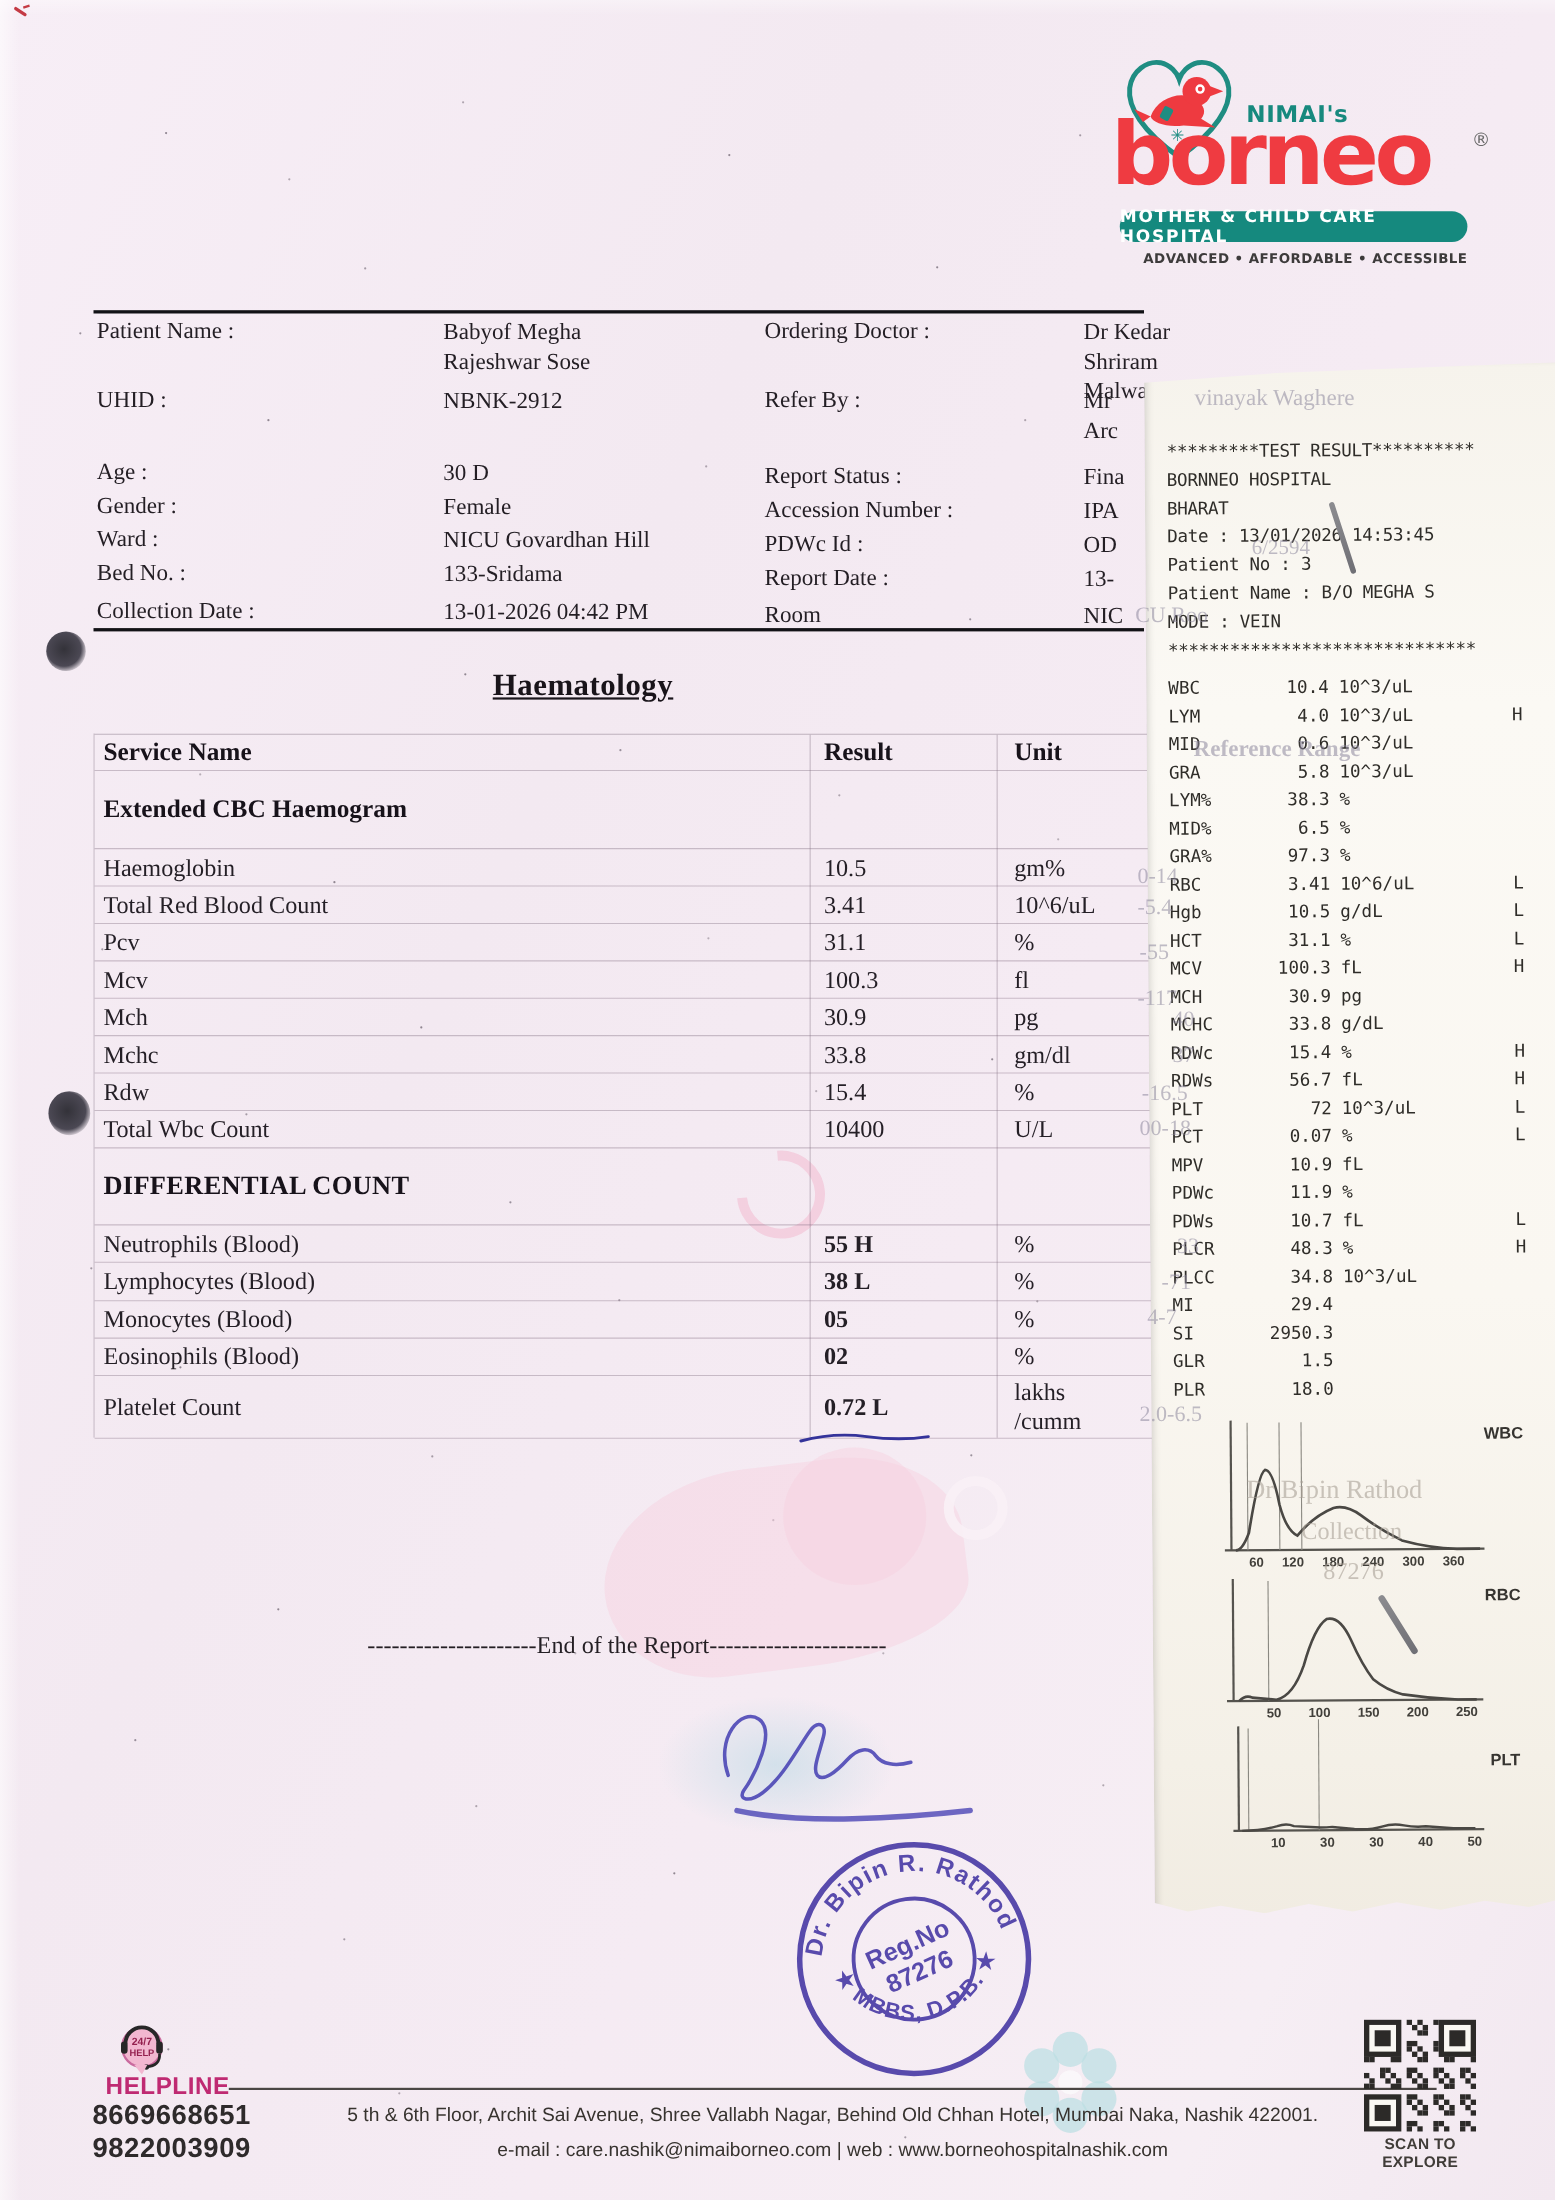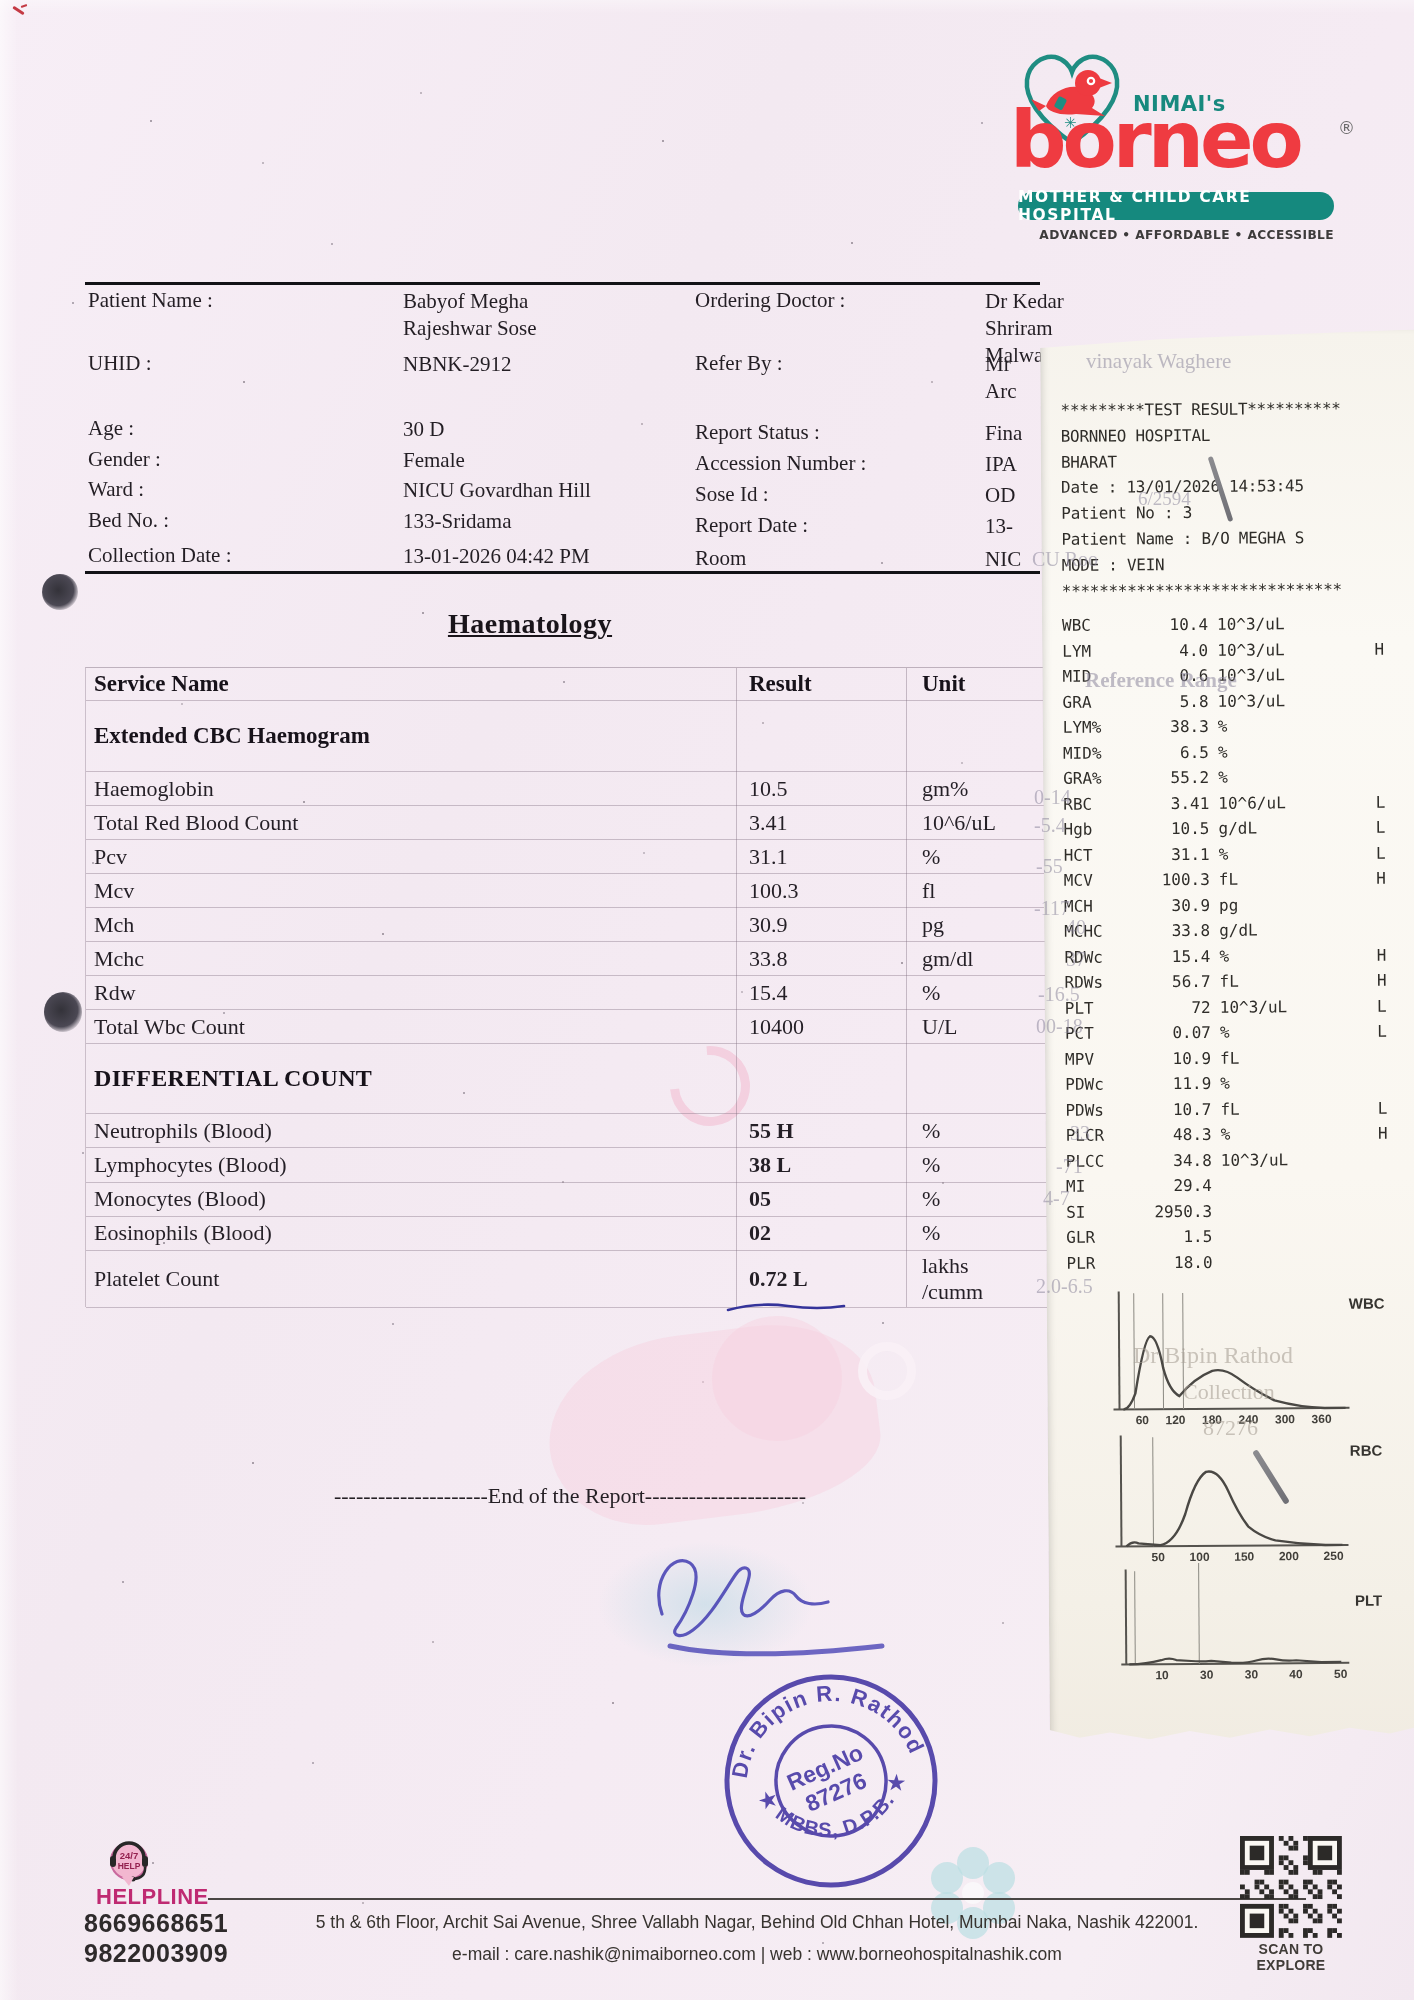--- a/index.html
+++ b/index.html
@@ -288,21 +288,21 @@
           <div>Fina</div>
         </div>
       </div>
       <div class="pi-row">
         <div class="pi-label">Accession Number :</div>
         <div class="pi-value">
           <div>IPA</div>
         </div>
       </div>
       <div class="pi-row">
-        <div class="pi-label">Sose Id :</div>
+        <div class="pi-label">PDWc Id :</div>
         <div class="pi-value">
           <div>OD</div>
         </div>
       </div>
       <div class="pi-row">
         <div class="pi-label">Report Date :</div>
         <div class="pi-value">
           <div>13-</div>
         </div>
       </div>
@@ -449,21 +449,21 @@
         <div class="r-line">MODE : VEIN</div>
         <div class="r-line">******************************</div>
       </div>
     <div id="receipt-results">
         <div class="r-row"><span class="r-n">WBC</span><span class="r-v">10.4</span><span class="r-u">10^3/uL</span></div>
         <div class="r-row"><span class="r-n">LYM</span><span class="r-v">4.0</span><span class="r-u">10^3/uL</span><span class="r-f">H</span></div>
         <div class="r-row"><span class="r-n">MID</span><span class="r-v">0.6</span><span class="r-u">10^3/uL</span></div>
         <div class="r-row"><span class="r-n">GRA</span><span class="r-v">5.8</span><span class="r-u">10^3/uL</span></div>
         <div class="r-row"><span class="r-n">LYM%</span><span class="r-v">38.3</span><span class="r-u">%</span></div>
         <div class="r-row"><span class="r-n">MID%</span><span class="r-v">6.5</span><span class="r-u">%</span></div>
-        <div class="r-row"><span class="r-n">GRA%</span><span class="r-v">55.2</span><span class="r-u">%</span></div>
+        <div class="r-row"><span class="r-n">GRA%</span><span class="r-v">97.3</span><span class="r-u">%</span></div>
         <div class="r-row"><span class="r-n">RBC</span><span class="r-v">3.41</span><span class="r-u">10^6/uL</span><span class="r-f">L</span></div>
         <div class="r-row"><span class="r-n">Hgb</span><span class="r-v">10.5</span><span class="r-u">g/dL</span><span class="r-f">L</span></div>
         <div class="r-row"><span class="r-n">HCT</span><span class="r-v">31.1</span><span class="r-u">%</span><span class="r-f">L</span></div>
         <div class="r-row"><span class="r-n">MCV</span><span class="r-v">100.3</span><span class="r-u">fL</span><span class="r-f">H</span></div>
         <div class="r-row"><span class="r-n">MCH</span><span class="r-v">30.9</span><span class="r-u">pg</span></div>
         <div class="r-row"><span class="r-n">MCHC</span><span class="r-v">33.8</span><span class="r-u">g/dL</span></div>
         <div class="r-row"><span class="r-n">RDWc</span><span class="r-v">15.4</span><span class="r-u">%</span><span class="r-f">H</span></div>
         <div class="r-row"><span class="r-n">RDWs</span><span class="r-v">56.7</span><span class="r-u">fL</span><span class="r-f">H</span></div>
         <div class="r-row"><span class="r-n">PLT</span><span class="r-v">72</span><span class="r-u">10^3/uL</span><span class="r-f">L</span></div>
         <div class="r-row"><span class="r-n">PCT</span><span class="r-v">0.07</span><span class="r-u">%</span><span class="r-f">L</span></div>

